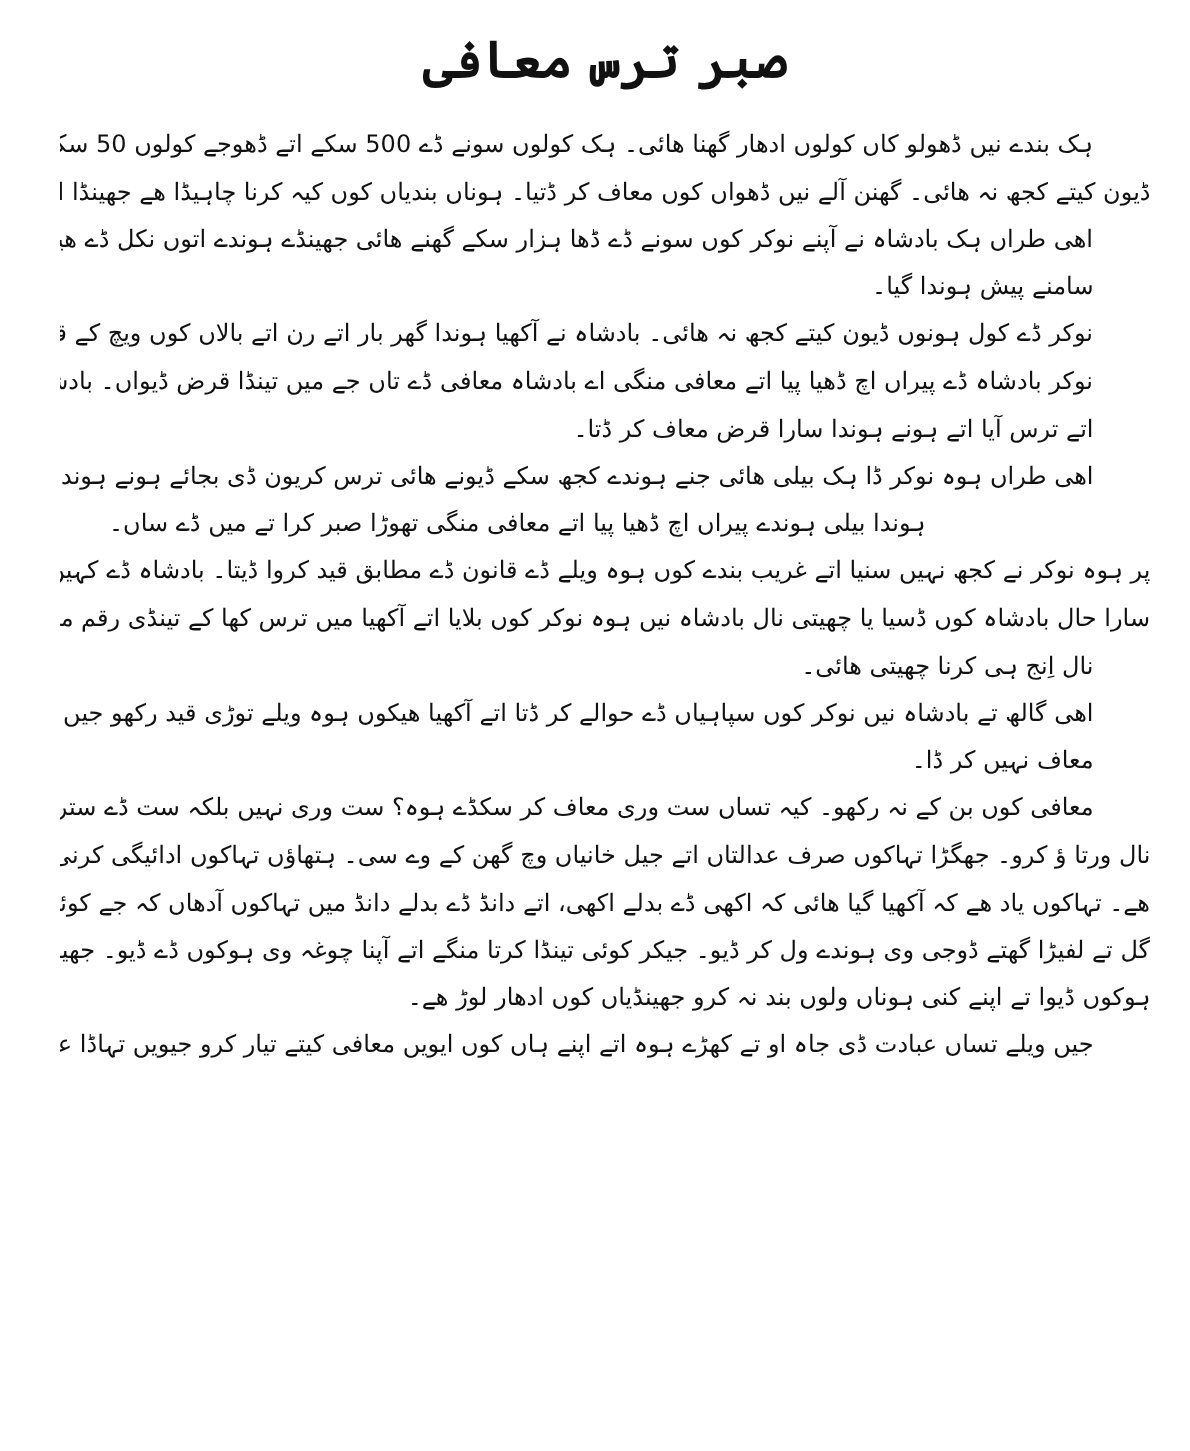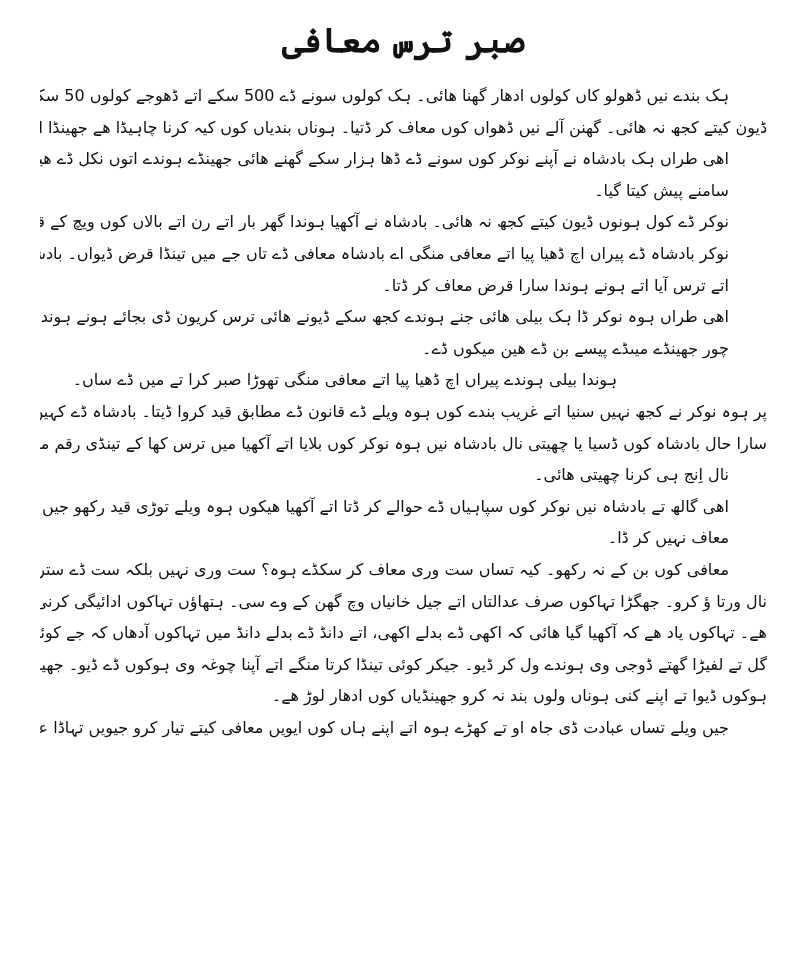--- a/index.html
+++ b/index.html
@@ -64,32 +64,31 @@
 <body>
 
 <div class="page">
   <h1 class="title">صبر ترس معافی</h1>
 
   <div class="body-text">
     <p class="para">
       <span class="line full indent">ہک بندے نیں ڈھولو کاں کولوں ادھار گھنا ھائی۔ ہک کولوں سونے ڈے 500 سکے اتے ڈھوجے کولوں 50 سکے ہوناں ڈے</span>
       <span class="line full">ڈیون کیتے کجھ نہ ھائی۔ گھنن آلے نیں ڈھواں کوں معاف کر ڈتیا۔ ہوناں بندیاں کوں کیہ کرنا چاہیڈا ھے جھینڈا اسب توں چانگا تھیوے؟</span>
       <span class="line full indent">اھی طراں ہک بادشاہ نے آپنے نوکر کوں سونے ڈے ڈھا ہزار سکے گھنے ھائی جھینڈے ہوندے اتوں نکل ڈے ھین۔ نوکر کوں ہوندے</span>
-      <span class="line last indent">سامنے پیش کیتا گیا۔</span>
+      <span class="line last indent">سامنے پیش ہوندا گیا۔</span>
     </p>
     <p class="para">
       <span class="line last indent">نوکر ڈے کول ہونوں ڈیون کیتے کجھ نہ ھائی۔ بادشاہ نے آکھیا ہوندا گھر بار اتے رن اتے بالاں کوں ویچ کے قرضہ گھنیا ونجے۔</span>
     </p>
     <p class="para">
       <span class="line full indent">نوکر بادشاہ ڈے پیراں اچ ڈھیا پیا اتے معافی منگی اے بادشاہ معافی ڈے تاں جے میں تینڈا قرض ڈیواں۔ بادشاہ کوں ہوندے</span>
       <span class="line last indent">اتے ترس آیا اتے ہونے ہوندا سارا قرض معاف کر ڈتا۔</span>
     </p>
     <p class="para">
       <span class="line full indent">اھی طراں ہوہ نوکر ڈا ہک بیلی ھائی جنے ہوندے کجھ سکے ڈیونے ھائی ترس کریون ڈی بجائے ہونے ہوندا گلا دبا کے آکھیا اے</span>
-      <span class="line last indent">چور جھینڈے میںڈے پیسے بن ڈے ھین میکوں ڈے۔</span>
     </p>
     <p class="para">
       <span class="line last indent" style="padding-right:150px;">ہوندا بیلی ہوندے پیراں اچ ڈھیا پیا اتے معافی منگی تھوڑا صبر کرا تے میں ڈے ساں۔</span>
     </p>
     <p class="para">
       <span class="line full">پر ہوہ نوکر نے کجھ نہیں سنیا اتے غریب بندے کوں ہوہ ویلے ڈے قانون ڈے مطابق قید کروا ڈیتا۔ بادشاہ ڈے کہیں نوکر نیں اھی</span>
       <span class="line full">سارا حال بادشاہ کوں ڈسیا یا چھیتی نال بادشاہ نیں ہوہ نوکر کوں بلایا اتے آکھیا میں ترس کھا کے تینڈی رقم معاف کر ڈتی تیکوں وی اپنے بیلی</span>
       <span class="line last indent">نال اِنج ہی کرنا چھیتی ھائی۔</span>
     </p>
     <p class="para">

